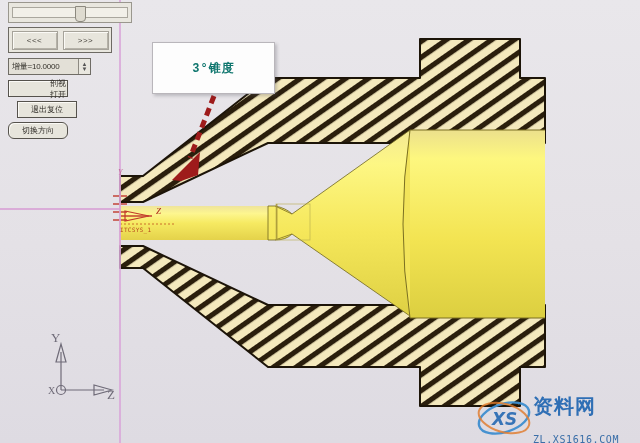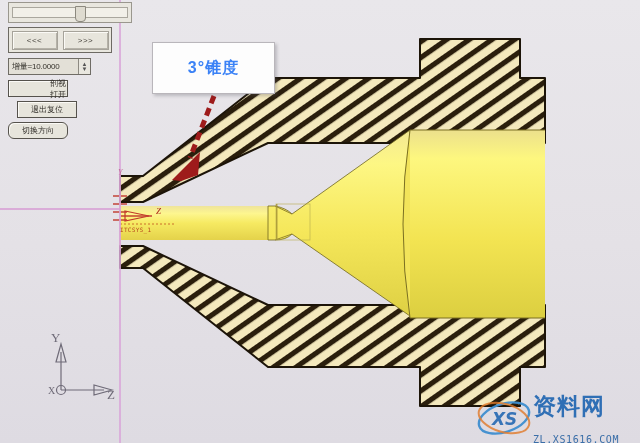--- a/index.html
+++ b/index.html
@@ -48,22 +48,22 @@
     border:1px solid #55524c;box-sizing:border-box;font-size:8px;color:#2e2b26;
     display:flex;align-items:center;justify-content:center;cursor:pointer;
     box-shadow:inset 1px 1px 0 #fbfaf6;}
   .cmd1{top:80px;padding-left:41px;} .cmd2{top:101px;margin-left:9px;} .cmd3{top:122px;border-radius:6px;}
 
   
   .callout{position:absolute;left:152px;top:42px;width:123px;height:52px;
     background:#fdfdfd;border:1px solid #b9b6bb;box-sizing:border-box;
     display:flex;align-items:center;justify-content:center;
     box-shadow:2px 2px 3px rgba(90,88,95,.30);}
-  .callout span{font-size:16px;font-weight:bold;color:#3b82f6;
-    font-family:Liberation Sans, sans-serif;letter-spacing:1px;}
+  .callout span{font-size:12px;font-weight:bold;color:#0f766e;
+    font-family:Liberation Mono, monospace;letter-spacing:1px;}
 
   
   .axis-z-lbl{position:absolute;left:156px;top:206px;font-size:9px;
     color:#b03020;font-style:italic;font-family:"Liberation Serif",serif;}
   .axis-y-lbl{position:absolute;left:118px;top:168px;font-size:8px;
     color:#c06a9a;font-style:italic;font-family:"Liberation Serif",serif;}
   .axis-name{position:absolute;left:120px;top:226px;font-size:6px;
     color:#b8481e;letter-spacing:.3px;white-space:nowrap;
     font-family:"DejaVu Sans Mono",monospace;}
 
@@ -73,21 +73,21 @@
   .triad-z{position:absolute;left:107px;top:387px;font-size:13px;color:#6f6b78;
     font-family:"Liberation Serif",serif;}
   .triad-x{position:absolute;left:48px;top:385px;font-size:10px;color:#6f6b78;
     font-family:"Liberation Serif",serif;}
 
   
   .wm{position:absolute;left:478px;top:403px;width:156px;height:36px;
     display:flex;align-items:center;}
   .wm-oval{position:relative;width:52px;height:30px;flex:none;}
   .wm-txt{margin-left:3px;display:flex;flex-direction:column;}
-  .wm-cn{font-size:23px;font-weight:bold;color:#2f6fb5;line-height:19px;
+  .wm-cn{font-size:20px;font-weight:bold;color:#2f6fb5;line-height:19px;
     font-family:"DejaVu Sans","Liberation Sans",sans-serif;letter-spacing:1px;}
   .wm-url{font-size:10px;color:#3a6ea8;letter-spacing:.6px;margin-top:18px;
     font-family:"DejaVu Sans Mono",monospace;}
 </style>
 </head>
 <body>
 
 <div id="stage">
 
   <div class="hline"></div>

